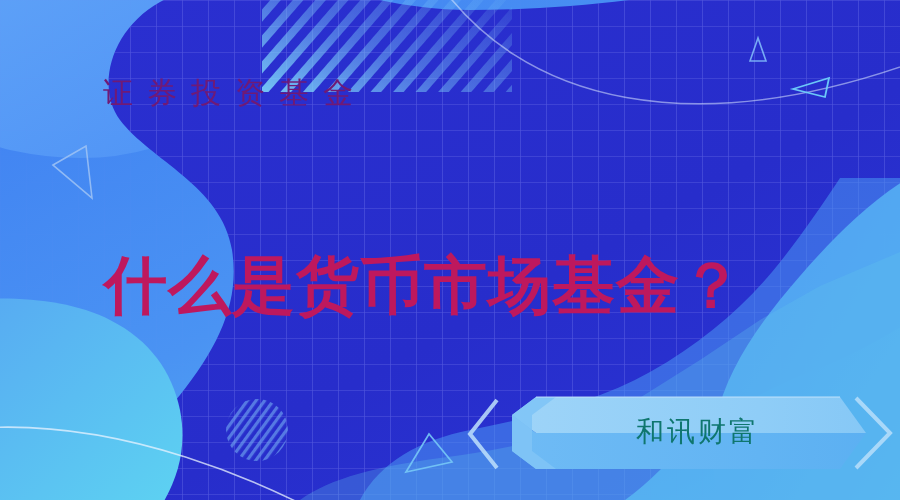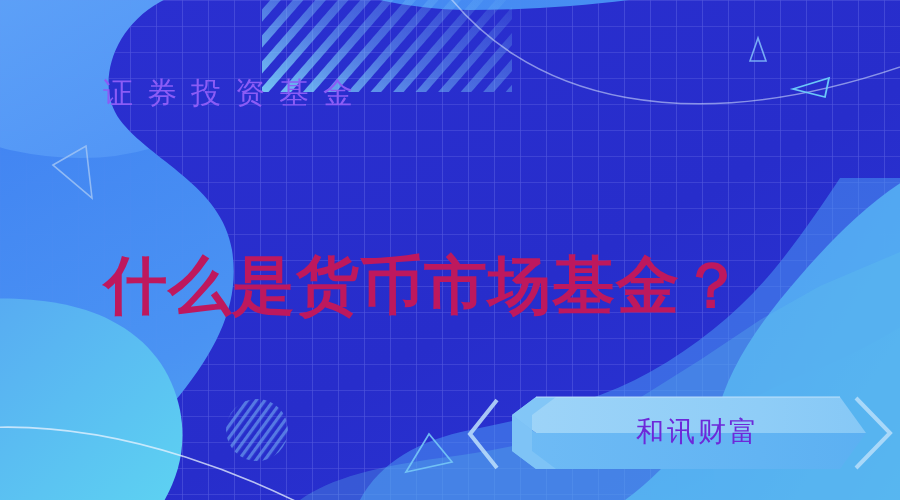--- a/index.html
+++ b/index.html
@@ -11,21 +11,21 @@
     font-family:"Liberation Sans","DejaVu Sans",sans-serif;
   }
   .svg-layer{position:absolute;left:0;top:0;width:900px;height:500px;}
 
   
   .subtitle{
     position:absolute;
     left:103px;top:78px;
     font-size:30px;
     font-weight:400;
-    color:#8b5cf6;
+    color:#701a75;
     letter-spacing:14px;
     line-height:1;
     white-space:nowrap;
     z-index:40;
   }
   .headline{
     position:absolute;
     left:104px;top:212px;
     font-size:63px;
     font-weight:700;
@@ -43,21 +43,21 @@
     width:422px;height:72px;
     z-index:45;
   }
   .ribbon-label{
     position:absolute;
     left:0;top:0;
     width:362px;height:72px;
     display:flex;align-items:center;justify-content:center;
     font-size:28px;
     font-weight:400;
-    color:#6d28d9;
+    color:#0f766e;
     letter-spacing:3px;
     white-space:nowrap;
     padding-left:78px;
     z-index:3;
   }
 </style>
 </head>
 <body>
 
 <div class="stage">

